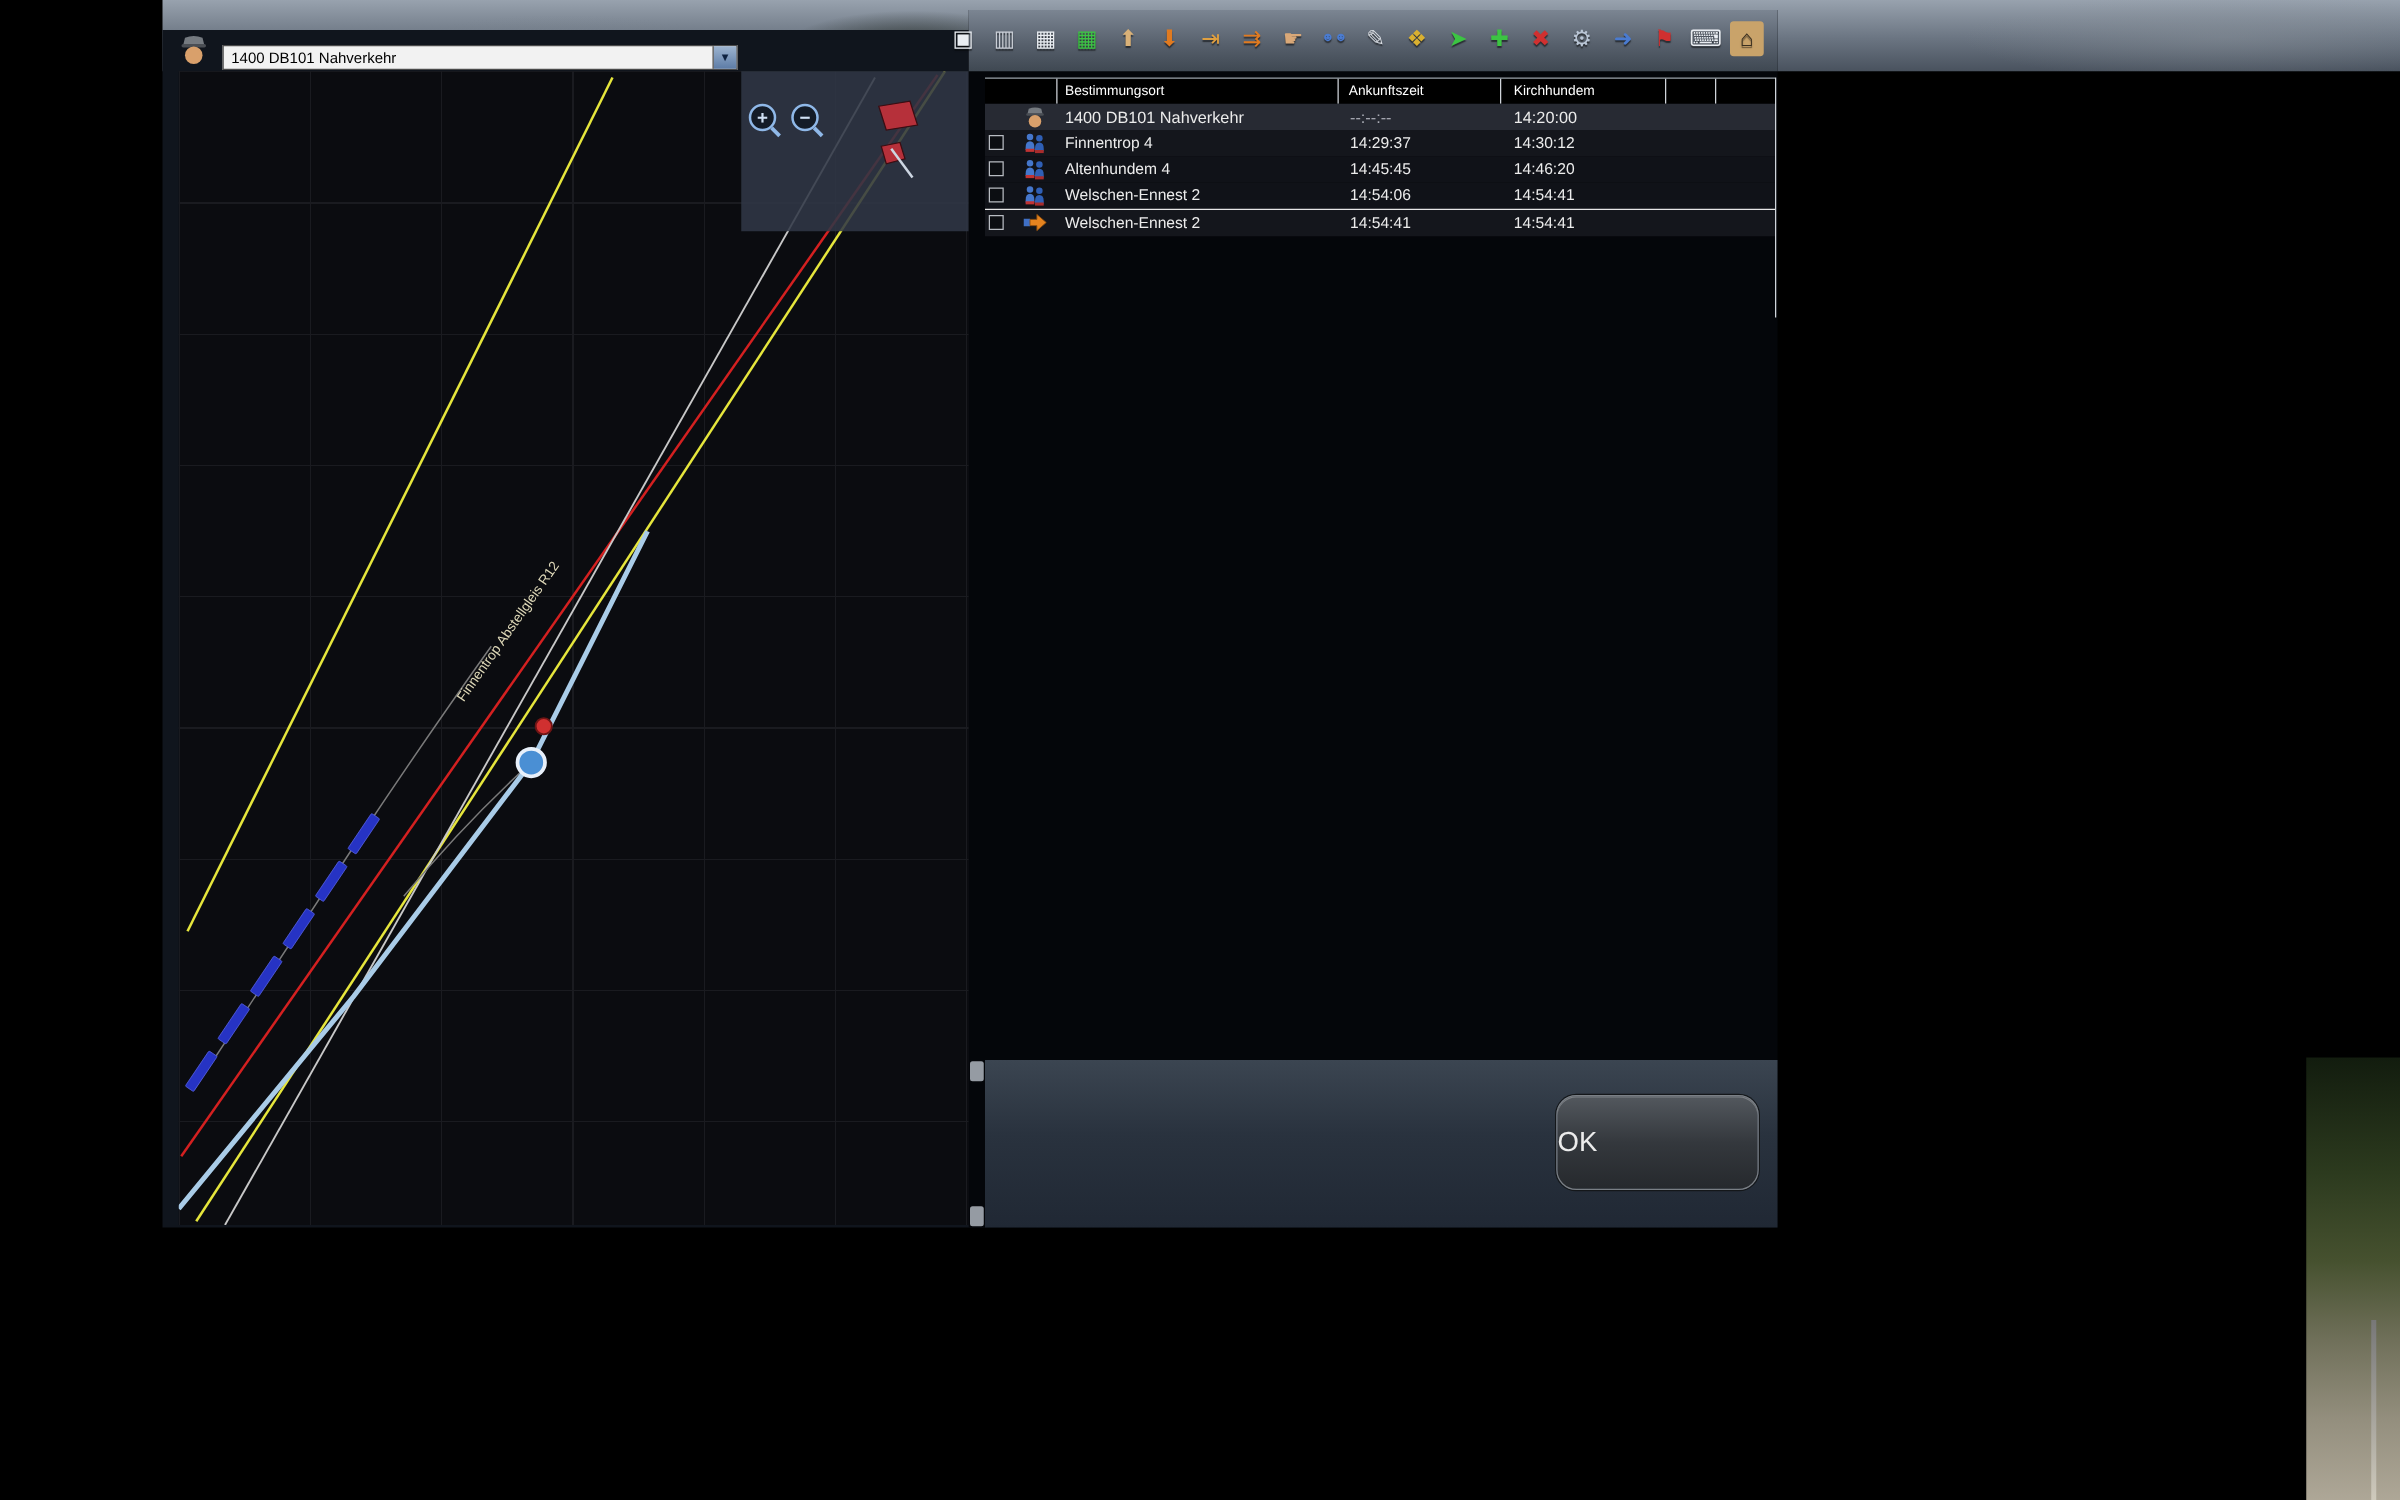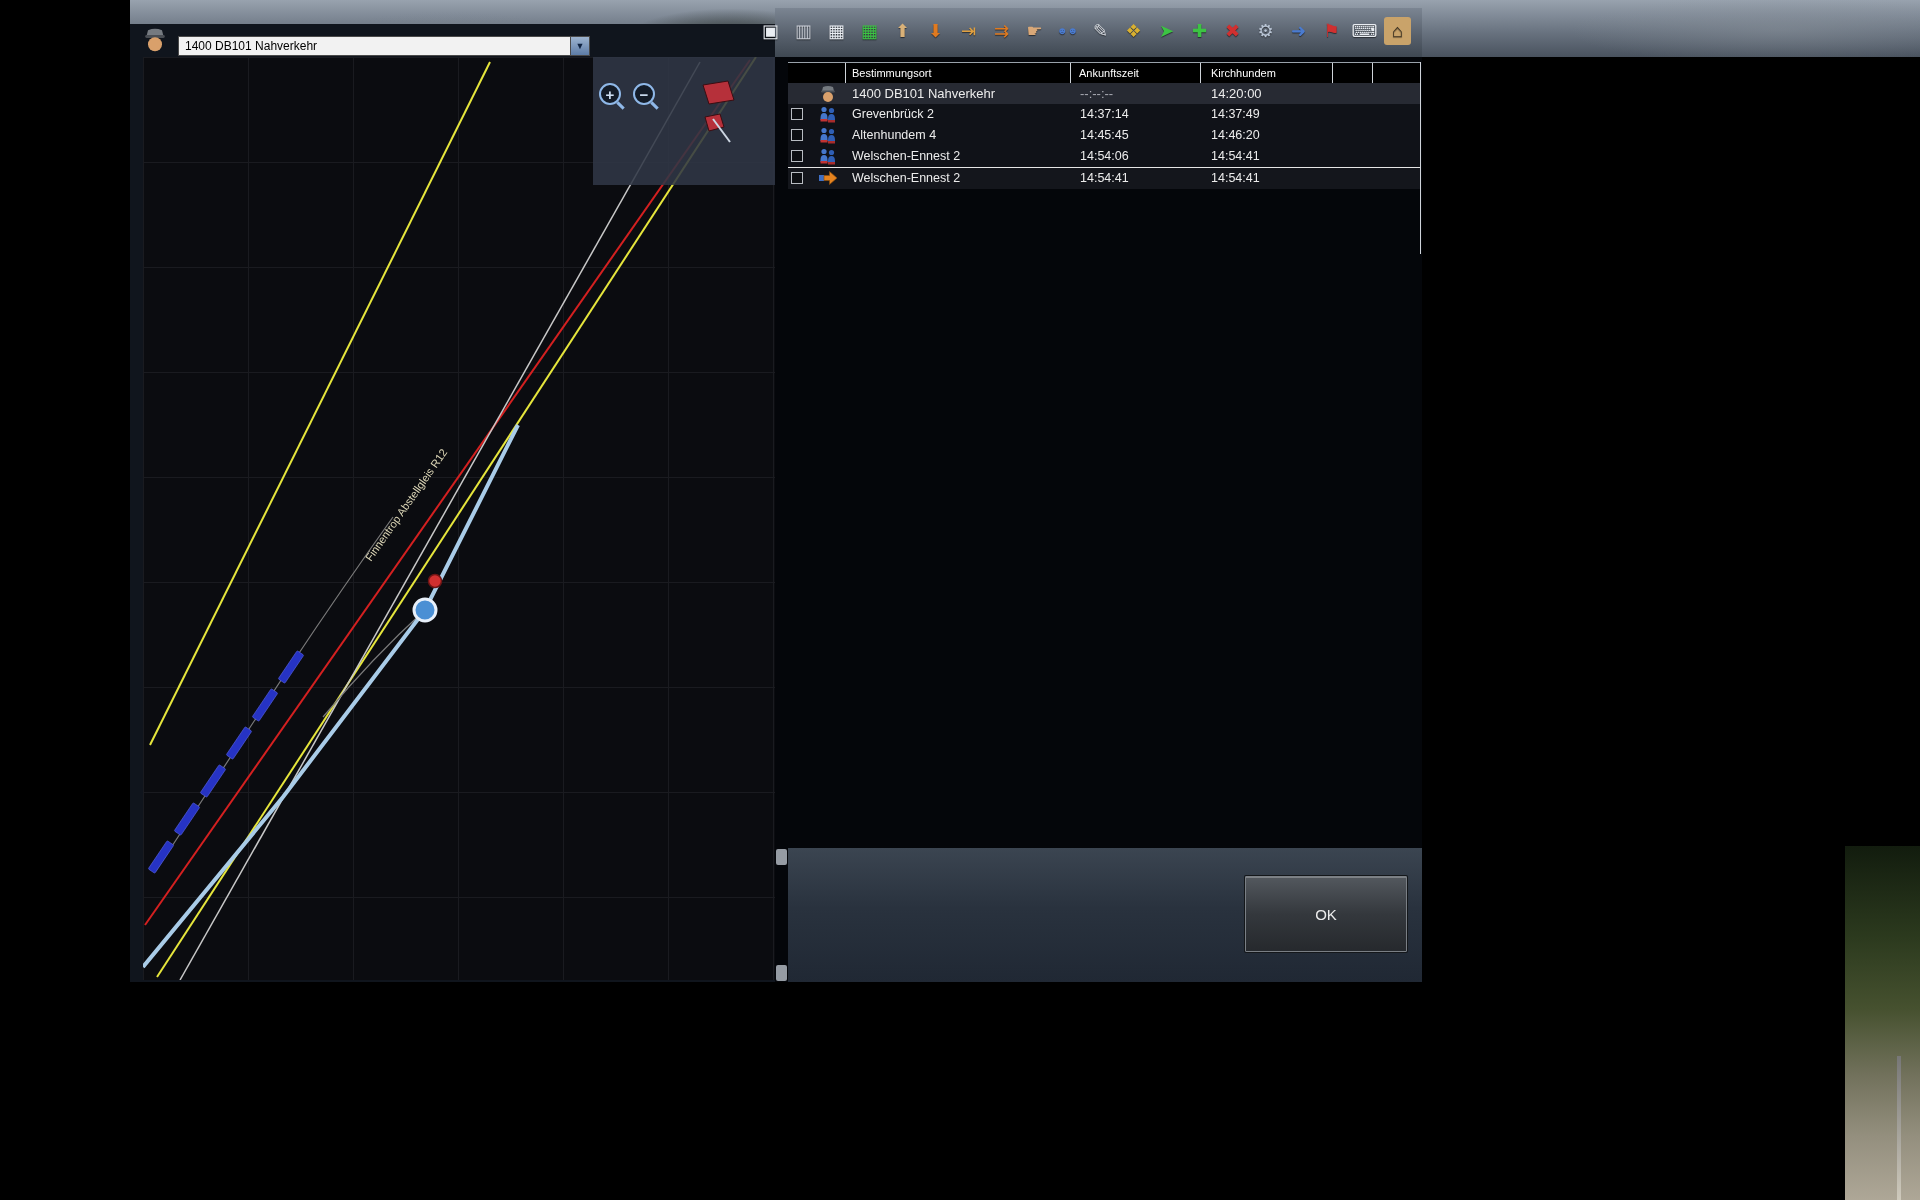--- a/index.html
+++ b/index.html
@@ -83,22 +83,22 @@
   .c-arr{position:absolute;left:292px;top:0;line-height:21px}
   .c-dep{position:absolute;left:423px;top:0;line-height:21px}
   .dim{color:#a9abb4}
   .rows-right-line{left:1420px;top:62px;width:1px;height:192px;background:#cfd4da}
 
   
   .footer-panel{left:788px;top:848px;width:634px;height:134px;background:linear-gradient(180deg,#3b4551,#29323e 45%,#202834)}
   .ok-button{
     position:absolute;left:457px;top:28px;width:160px;height:74px;
     background:linear-gradient(180deg,#53585e,#34383d 50%,#26292d);
-    border:1px solid #7a7f85;border-radius:1px;color:#ececec;font-size:15px;
-    display:flex;align-items:center;justify-content:center;
+    border:1px solid #7a7f85;border-radius:16px;color:#ececec;font-size:22px;
+    display:flex;align-items:center;
     box-shadow:inset 0 1px 0 rgba(255,255,255,.25), 0 0 0 1px #14171a;cursor:pointer;
   }
   .tab{left:776px;width:11px;height:16px;background:#959ba3;border-radius:2px}
   .tab-top{top:849px}.tab-bottom{top:965px}
 </style>
 </head>
 <body>
 
 <div class="abs scene-top"></div>
 <div class="abs scene-right">
@@ -245,58 +245,58 @@
 
     <span class="c-icon"><svg width="20" height="18" viewBox="0 0 20 18">
           <path d="M4 6 L5 2 Q10 0 15 2 L16 6 Z" fill="#757a80"></path>
           <rect x="3" y="5.5" width="14" height="2" rx="1" fill="#4a4e54"></rect>
           <circle cx="10" cy="12" r="5" fill="#d9a06b"></circle>
         </svg></span>
     <span class="c-label">1400 DB101 Nahverkehr</span>
     <span class="c-arr dim">--:--:--</span>
     <span class="c-dep">14:20:00</span>
   </div>
+    <div class="t-row row-alt">
+    <span class="c-check"></span>
+    <span class="c-icon"><svg width="20" height="17" viewBox="0 0 20 17">
+          <circle cx="6" cy="3.5" r="2.6" fill="#4577cc"></circle>
+          <path d="M2.5 12 Q2.5 7 6 7 Q9.5 7 9.5 12 L9.5 14 L2.5 14 Z" fill="#4577cc"></path>
+          <rect x="2.5" y="13" width="7" height="2.5" fill="#c23333"></rect>
+          <circle cx="13.5" cy="4.5" r="2.6" fill="#2f5fb5"></circle>
+          <path d="M10 13 Q10 8 13.5 8 Q17 8 17 13 L17 15 L10 15 Z" fill="#2f5fb5"></path>
+          <rect x="10" y="14" width="7" height="2.5" fill="#a82c2c"></rect>
+        </svg></span>
+    <span class="c-label">Finnentrop 4</span>
+    <span class="c-arr">14:29:37</span>
+    <span class="c-dep">14:30:12</span>
+  </div>
     <div class="t-row">
     <span class="c-check"></span>
     <span class="c-icon"><svg width="20" height="17" viewBox="0 0 20 17">
           <circle cx="6" cy="3.5" r="2.6" fill="#4577cc"></circle>
           <path d="M2.5 12 Q2.5 7 6 7 Q9.5 7 9.5 12 L9.5 14 L2.5 14 Z" fill="#4577cc"></path>
           <rect x="2.5" y="13" width="7" height="2.5" fill="#c23333"></rect>
           <circle cx="13.5" cy="4.5" r="2.6" fill="#2f5fb5"></circle>
           <path d="M10 13 Q10 8 13.5 8 Q17 8 17 13 L17 15 L10 15 Z" fill="#2f5fb5"></path>
           <rect x="10" y="14" width="7" height="2.5" fill="#a82c2c"></rect>
         </svg></span>
-    <span class="c-label">Grevenbrück 2</span>
-    <span class="c-arr">14:37:14</span>
-    <span class="c-dep">14:37:49</span>
+    <span class="c-label">Altenhundem 4</span>
+    <span class="c-arr">14:45:45</span>
+    <span class="c-dep">14:46:20</span>
   </div>
     <div class="t-row">
     <span class="c-check"></span>
     <span class="c-icon"><svg width="20" height="17" viewBox="0 0 20 17">
           <circle cx="6" cy="3.5" r="2.6" fill="#4577cc"></circle>
           <path d="M2.5 12 Q2.5 7 6 7 Q9.5 7 9.5 12 L9.5 14 L2.5 14 Z" fill="#4577cc"></path>
           <rect x="2.5" y="13" width="7" height="2.5" fill="#c23333"></rect>
           <circle cx="13.5" cy="4.5" r="2.6" fill="#2f5fb5"></circle>
           <path d="M10 13 Q10 8 13.5 8 Q17 8 17 13 L17 15 L10 15 Z" fill="#2f5fb5"></path>
           <rect x="10" y="14" width="7" height="2.5" fill="#a82c2c"></rect>
         </svg></span>
-    <span class="c-label">Altenhundem 4</span>
-    <span class="c-arr">14:45:45</span>
-    <span class="c-dep">14:46:20</span>
-  </div>
-    <div class="t-row">
-    <span class="c-check"></span>
-    <span class="c-icon"><svg width="20" height="17" viewBox="0 0 20 17">
-          <circle cx="6" cy="3.5" r="2.6" fill="#4577cc"></circle>
-          <path d="M2.5 12 Q2.5 7 6 7 Q9.5 7 9.5 12 L9.5 14 L2.5 14 Z" fill="#4577cc"></path>
-          <rect x="2.5" y="13" width="7" height="2.5" fill="#c23333"></rect>
-          <circle cx="13.5" cy="4.5" r="2.6" fill="#2f5fb5"></circle>
-          <path d="M10 13 Q10 8 13.5 8 Q17 8 17 13 L17 15 L10 15 Z" fill="#2f5fb5"></path>
-          <rect x="10" y="14" width="7" height="2.5" fill="#a82c2c"></rect>
-        </svg></span>
     <span class="c-label">Welschen-Ennest 2</span>
     <span class="c-arr">14:54:06</span>
     <span class="c-dep">14:54:41</span>
   </div>
     <div class="t-row row-final row-alt">
     <span class="c-check"></span>
     <span class="c-icon"><svg width="20" height="16" viewBox="0 0 20 16">
           <rect x="1" y="5" width="5" height="6" fill="#3f6fc4"></rect>
           <path d="M6 10.5 L11.5 10.5 L11.5 14.5 L19 8 L11.5 1.5 L11.5 5.5 L6 5.5 Z" fill="#e5831f" stroke="#8a4d0f" stroke-width="0.7"></path>
         </svg></span>

